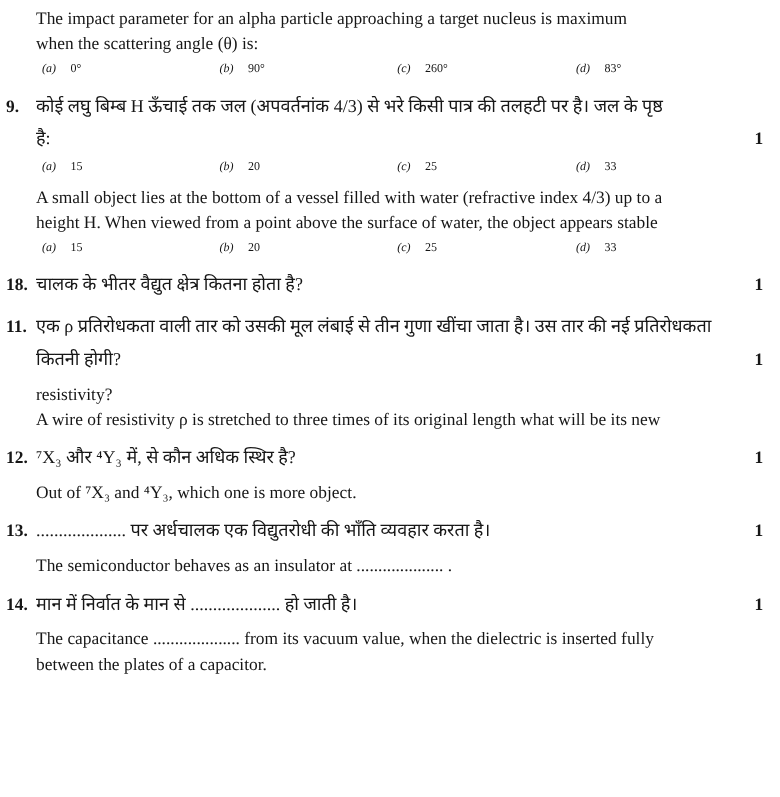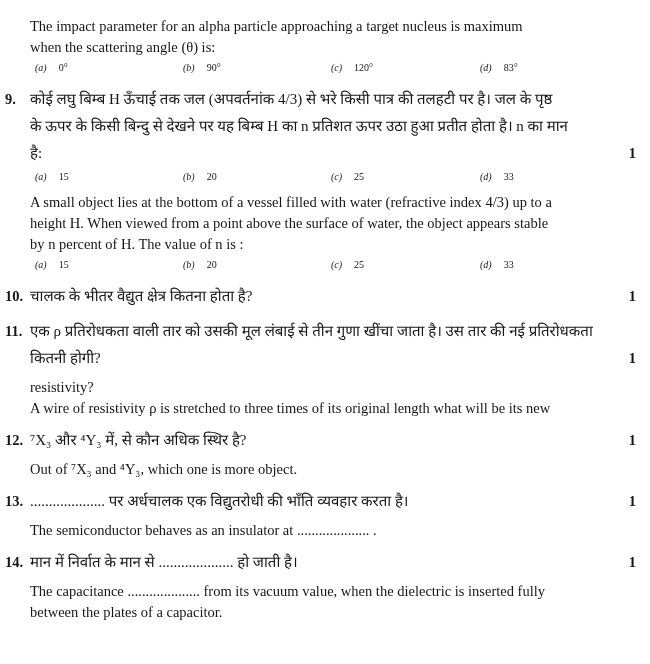--- a/index.html
+++ b/index.html
@@ -2,21 +2,21 @@
 <html><head>
 <meta charset="utf-8">
 <style>
   html,body{margin:0;padding:0;background:#ffffff;}
   .page{
     position:relative;
     width:650px;height:664px;
     background:#ffffff;color:#161616;
     font-family:"Liberation Serif","DejaVu Serif",serif;
     box-sizing:border-box;
-    padding-top:16px;
+    padding-top:6px;
     overflow:hidden;
   }
   .qblock{margin-bottom:8px;}
   .q{display:flex;}
   .qnum{
     width:30px;flex-shrink:0;box-sizing:border-box;
     padding-left:5px;font-weight:700;font-size:14.5px;line-height:27px;
   }
   .qbody{flex:1;min-width:0;}
   .noq{margin-left:30px;}
@@ -39,56 +39,54 @@
 <body>
 
 <div class="page">
 
   <section class="qblock noq">
     <div class="eline">The impact parameter for an alpha particle approaching a target nucleus is maximum</div>
     <div class="eline">when the scattering angle (θ) is:</div>
     <div class="opts">
       <span class="opt a"><span class="ol">(a)</span><span class="ov">0°</span></span>
       <span class="opt b"><span class="ol">(b)</span><span class="ov">90°</span></span>
-      <span class="opt c"><span class="ol">(c)</span><span class="ov">120°</span></span>
+      <span class="opt c"><span class="ol">(c)</span><span class="ov">260°</span></span>
       <span class="opt d"><span class="ol">(d)</span><span class="ov">83°</span></span>
     </div>
   </section>
 
   <section class="qblock q">
     <div class="qnum">9.</div>
     <div class="qbody">
       <div class="hline">कोई लघु बिम्ब H ऊँचाई तक जल (अपवर्तनांक 4/3) से भरे किसी पात्र की तलहटी पर है। जल के पृष्ठ</div>
-      <div class="hline">के ऊपर के किसी बिन्दु से देखने पर यह बिम्ब H का n प्रतिशत ऊपर उठा हुआ प्रतीत होता है। n का मान</div>
       <div class="hline with-mark">
         <span class="txt">है:</span>
         <span class="mark">1</span>
       </div>
       <div class="opts">
         <span class="opt a"><span class="ol">(a)</span><span class="ov">15</span></span>
         <span class="opt b"><span class="ol">(b)</span><span class="ov">20</span></span>
         <span class="opt c"><span class="ol">(c)</span><span class="ov">25</span></span>
         <span class="opt d"><span class="ol">(d)</span><span class="ov">33</span></span>
       </div>
       <div class="eng">
         <div class="eline">A small object lies at the bottom of a vessel filled with water (refractive index 4/3) up to a</div>
         <div class="eline">height H. When viewed from a point above the surface of water, the object appears stable</div>
-        <div class="eline">by n percent of H. The value of n is :</div>
         <div class="opts">
           <span class="opt a"><span class="ol">(a)</span><span class="ov">15</span></span>
           <span class="opt b"><span class="ol">(b)</span><span class="ov">20</span></span>
           <span class="opt c"><span class="ol">(c)</span><span class="ov">25</span></span>
           <span class="opt d"><span class="ol">(d)</span><span class="ov">33</span></span>
         </div>
       </div>
     </div>
   </section>
 
   <section class="qblock q">
-    <div class="qnum">10.</div>
+    <div class="qnum">18.</div>
     <div class="qbody">
       <div class="hline with-mark">
         <span class="txt">चालक के भीतर वैद्युत क्षेत्र कितना होता है?</span>
         <span class="mark">1</span>
       </div>
     </div>
   </section>
 
   <section class="qblock q">
     <div class="qnum">11.</div>

